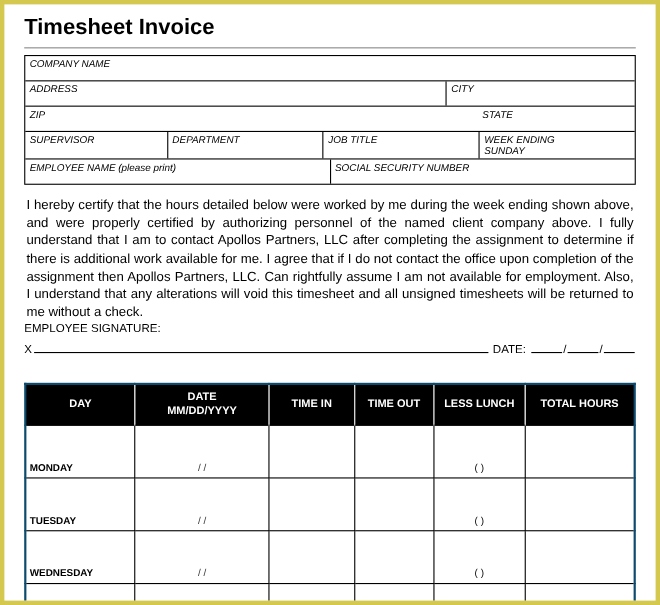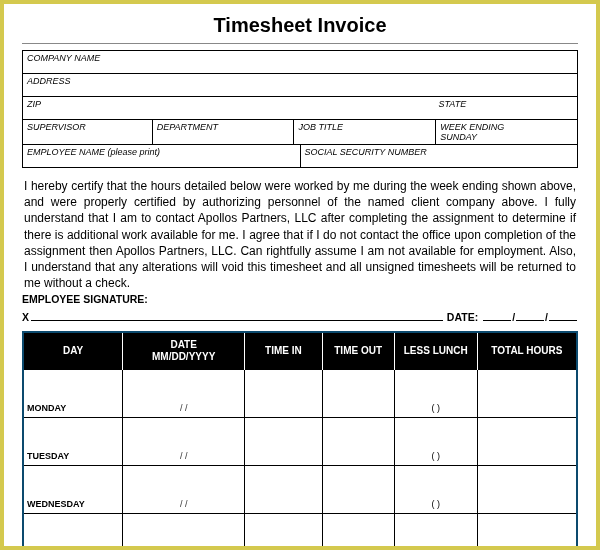--- a/index.html
+++ b/index.html
@@ -7,21 +7,20 @@
       width: 600px;
       height: 550px;
       background: #fff;
       border: 4px solid #d4c94e;
       font-family: Arial, sans-serif;
       font-size: 10px;
       padding: 10px 18px;
       color: #000;
     }
     .title {
-      text-align: center;
       font-size: 20px;
       font-weight: bold;
       margin-bottom: 6px;
     }
     .hr {
       border: none;
       border-top: 1px solid #888;
       margin-bottom: 6px;
     }
     .info-box {
@@ -44,23 +43,23 @@
     .info-cell:last-child { border-right: none; }
     .cert-text {
       font-size: 12px;
       font-weight: normal;
       text-align: justify;
       line-height: 1.35;
       margin-bottom: 2px;
       padding: 0 2px;
     }
     .sig-block {
-      margin-bottom: 8px;
+      margin-bottom: 24px;
       font-size: 10.5px;
-      font-weight: bold;
+      font-weight: normal;
     }
     .sig-line {
       display: flex;
       align-items: baseline;
       margin-top: 4px;
     }
     .sig-x { margin-right: 2px; }
     .underline {
       border-bottom: 1px solid #000;
       flex: 1;
@@ -113,20 +112,21 @@
 
 <div class="title">Timesheet  Invoice</div>
 <hr class="hr">
 
 <div class="info-box">
   <div class="info-row">
     <div class="info-cell" style="flex:1">COMPANY NAME</div>
   </div>
   <div class="info-row">
     <div class="info-cell" style="flex:2.3">ADDRESS</div>
+    <div class="info-cell" style="flex:1;border-right:none">CITY</div>
   </div>
   <div class="info-row">
     <div class="info-cell" style="flex:3;border-right:none">ZIP</div>
     <div class="info-cell" style="flex:1">STATE</div>
   </div>
   <div class="info-row">
     <div class="info-cell" style="flex:1">SUPERVISOR</div>
     <div class="info-cell" style="flex:1.1">DEPARTMENT</div>
     <div class="info-cell" style="flex:1.1">JOB TITLE</div>
     <div class="info-cell" style="flex:1.1">

